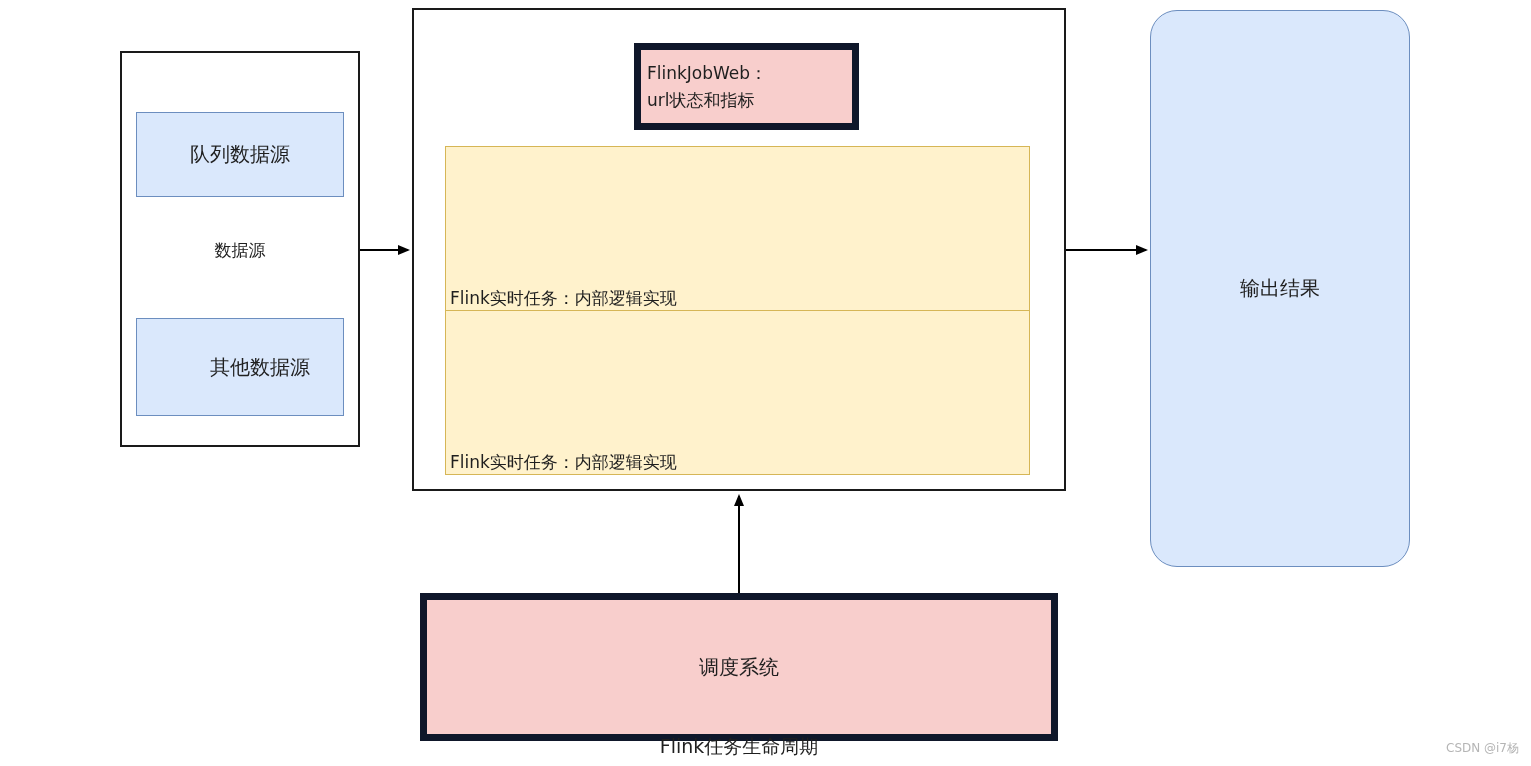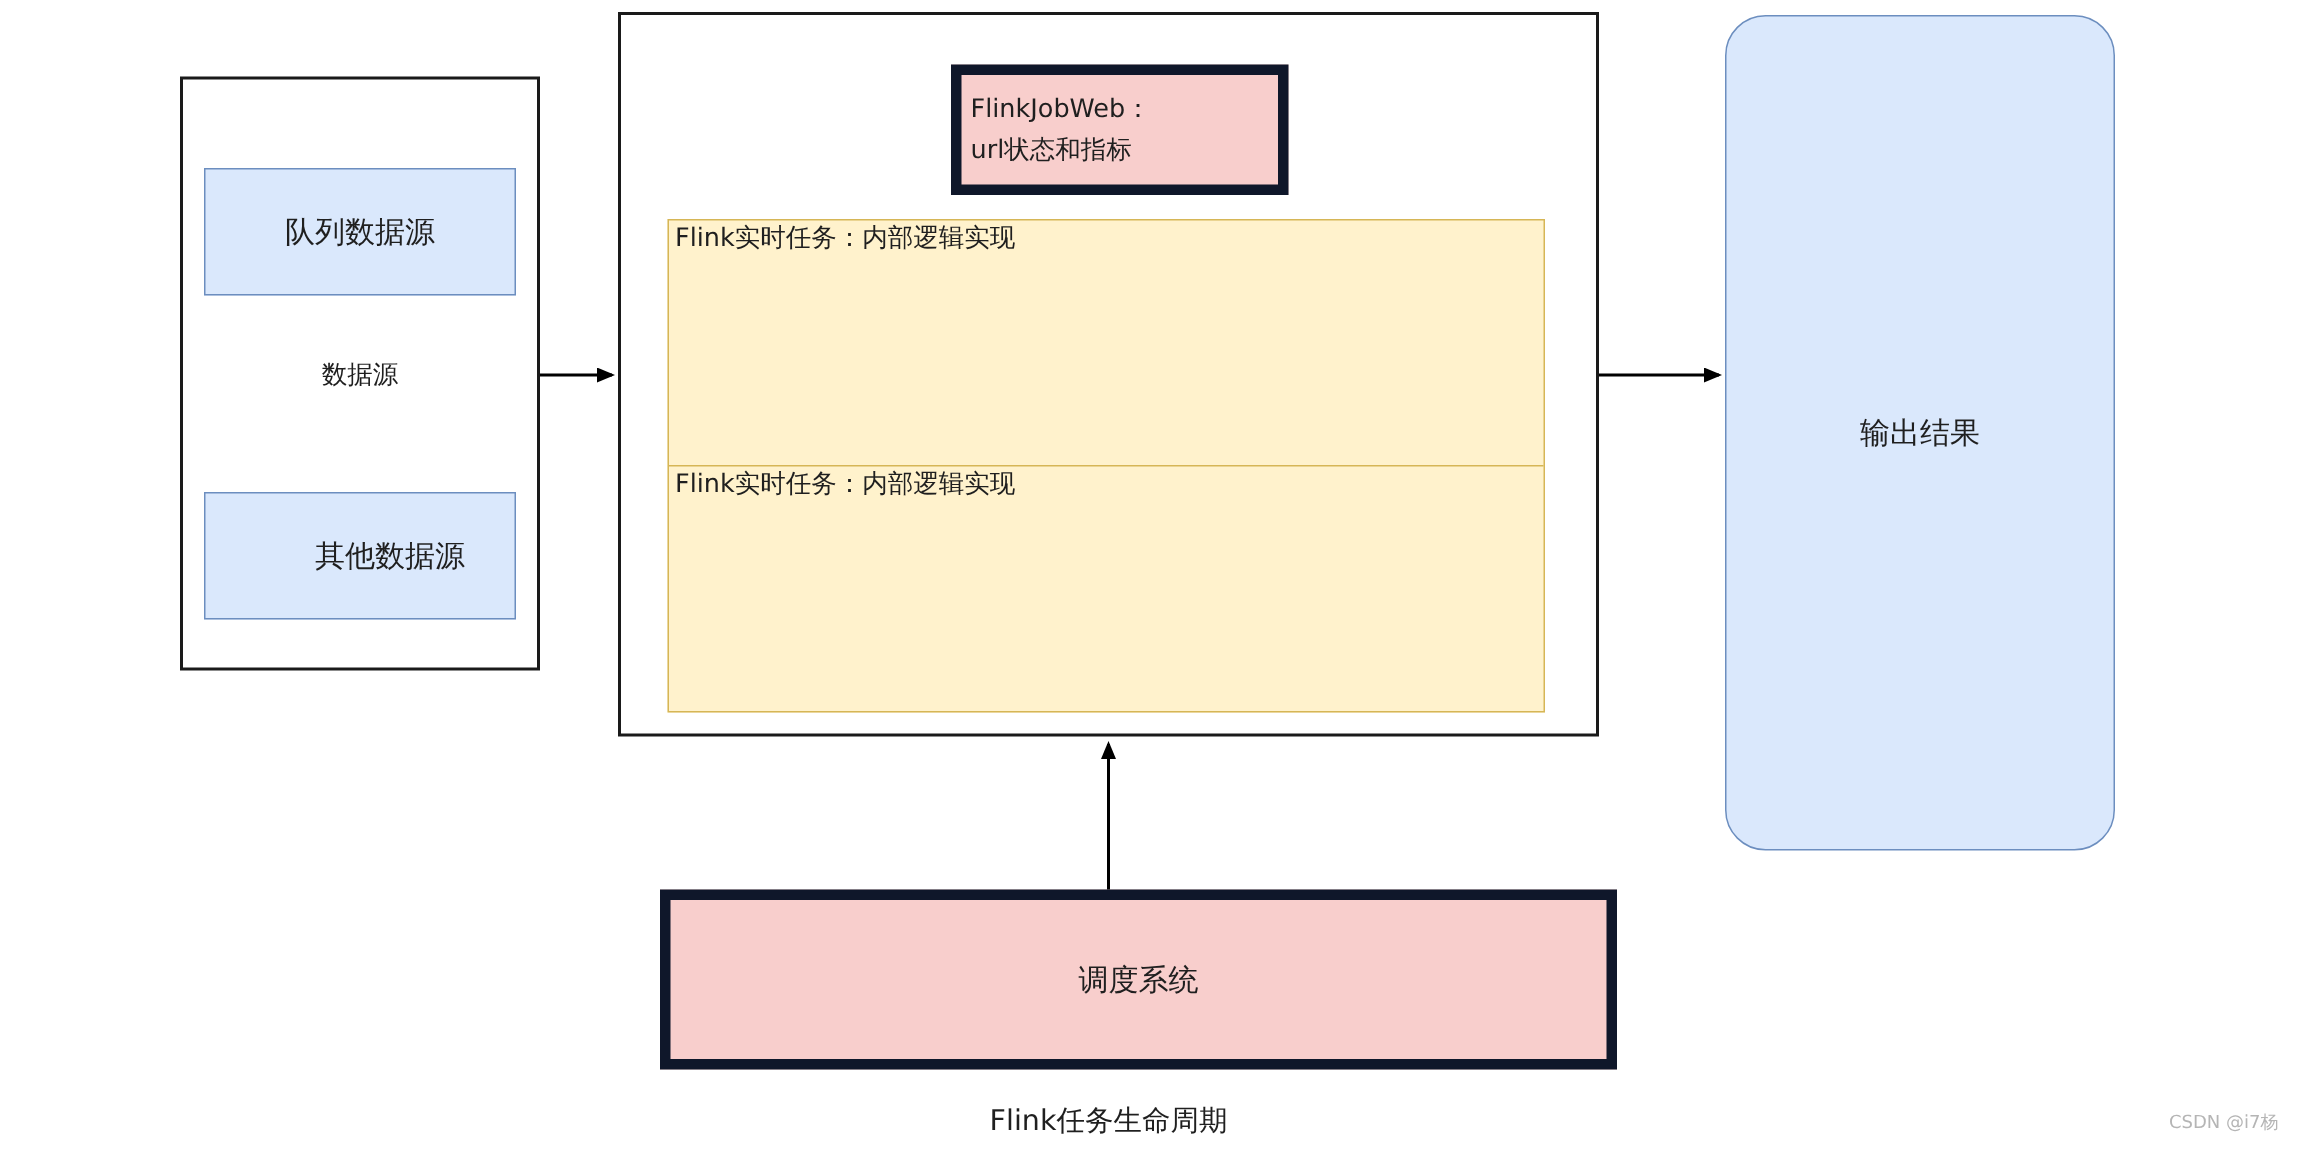--- a/index.html
+++ b/index.html
@@ -33,54 +33,54 @@
   }
   #left-group   { left: 120px; top: 51px;  width: 240px; height: 396px; }
   #middle-group { left: 412px; top: 8px;   width: 654px; height: 483px; }
 
   
   .blue-box {
     background: #dae8fc;
     border: 1px solid #6c8ebf;
   }
   #queue-source  { left: 136px;  top: 112px; width: 208px; height: 85px; }
-  #other-source  { left: 136px;  top: 328px; width: 208px; height: 85px; padding-left: 40px; }
+  #other-source  { left: 136px;  top: 318px; width: 208px; height: 98px; padding-left: 40px; }
   #output-result { left: 1150px; top: 10px;  width: 260px; height: 557px; border-radius: 27px; }
 
   
   .pink-box {
     background: #f8cecc;
     border: 7px solid #0f172a;
   }
   #flink-job-web {
     left: 634px; top: 43px; width: 225px; height: 87px;
     justify-content: flex-start;
     text-align: left;
     padding-left: 6px;
     white-space: pre-line;
     font-size: 17px;
     line-height: 27px;
   }
-  #scheduler { left: 420px; top: 593px; width: 638px; height: 120px; margin-left: 20px; }
+  #scheduler { left: 420px; top: 593px; width: 638px; height: 148px; }
 
   
   #task-stack {
     position: absolute;
     left: 445px; top: 146px; width: 585px; height: 329px;
     box-sizing: border-box;
     background: #fff2cc;
     border: 1px solid #d6b656;
     display: flex;
     flex-direction: column;
   }
   .task-row {
     box-sizing: border-box;
     flex: 1;
     display: flex;
-    align-items: flex-start;
+    align-items: flex-end;
     justify-content: flex-start;
     padding-left: 4px;
     font-size: 17px;
     text-align: left;
   }
   .task-row:first-child { border-bottom: 1px solid #d6b656; }
 
   
   #datasource-label {
     left: 120px; top: 235px; width: 240px; height: 30px;

